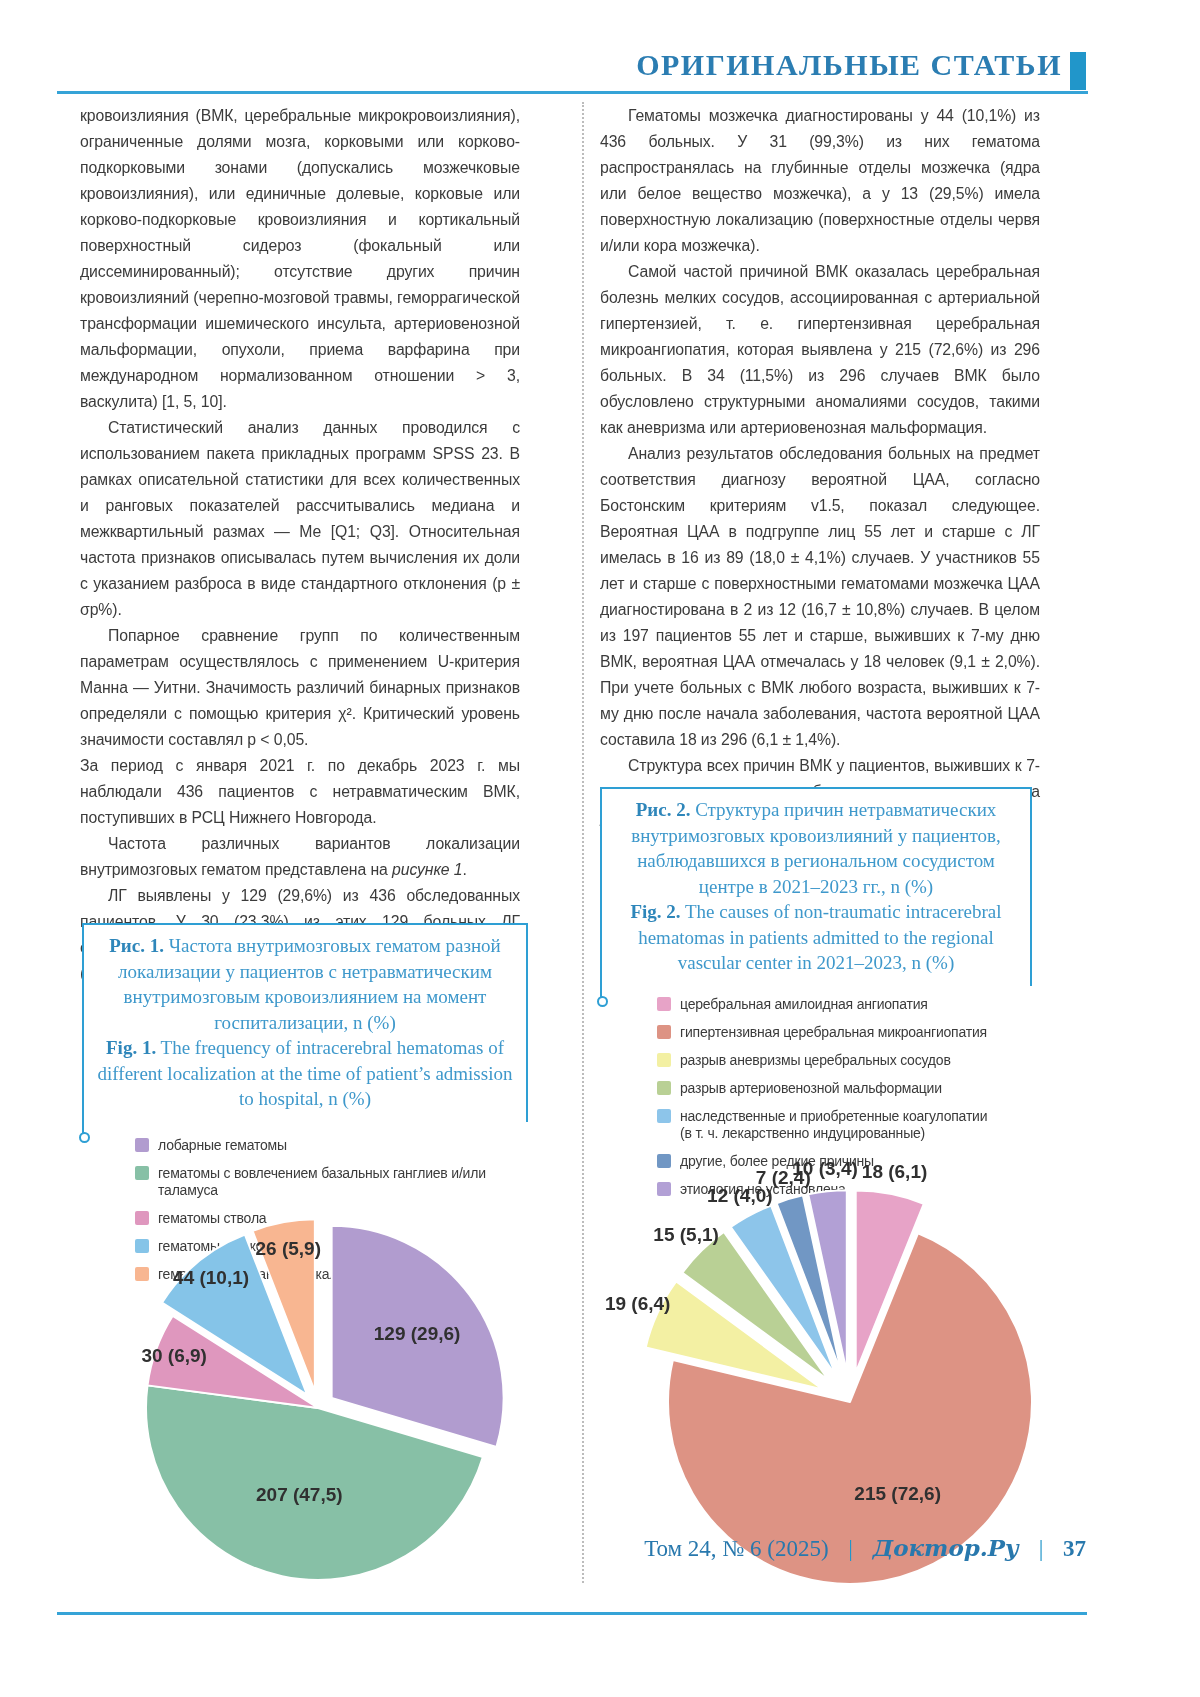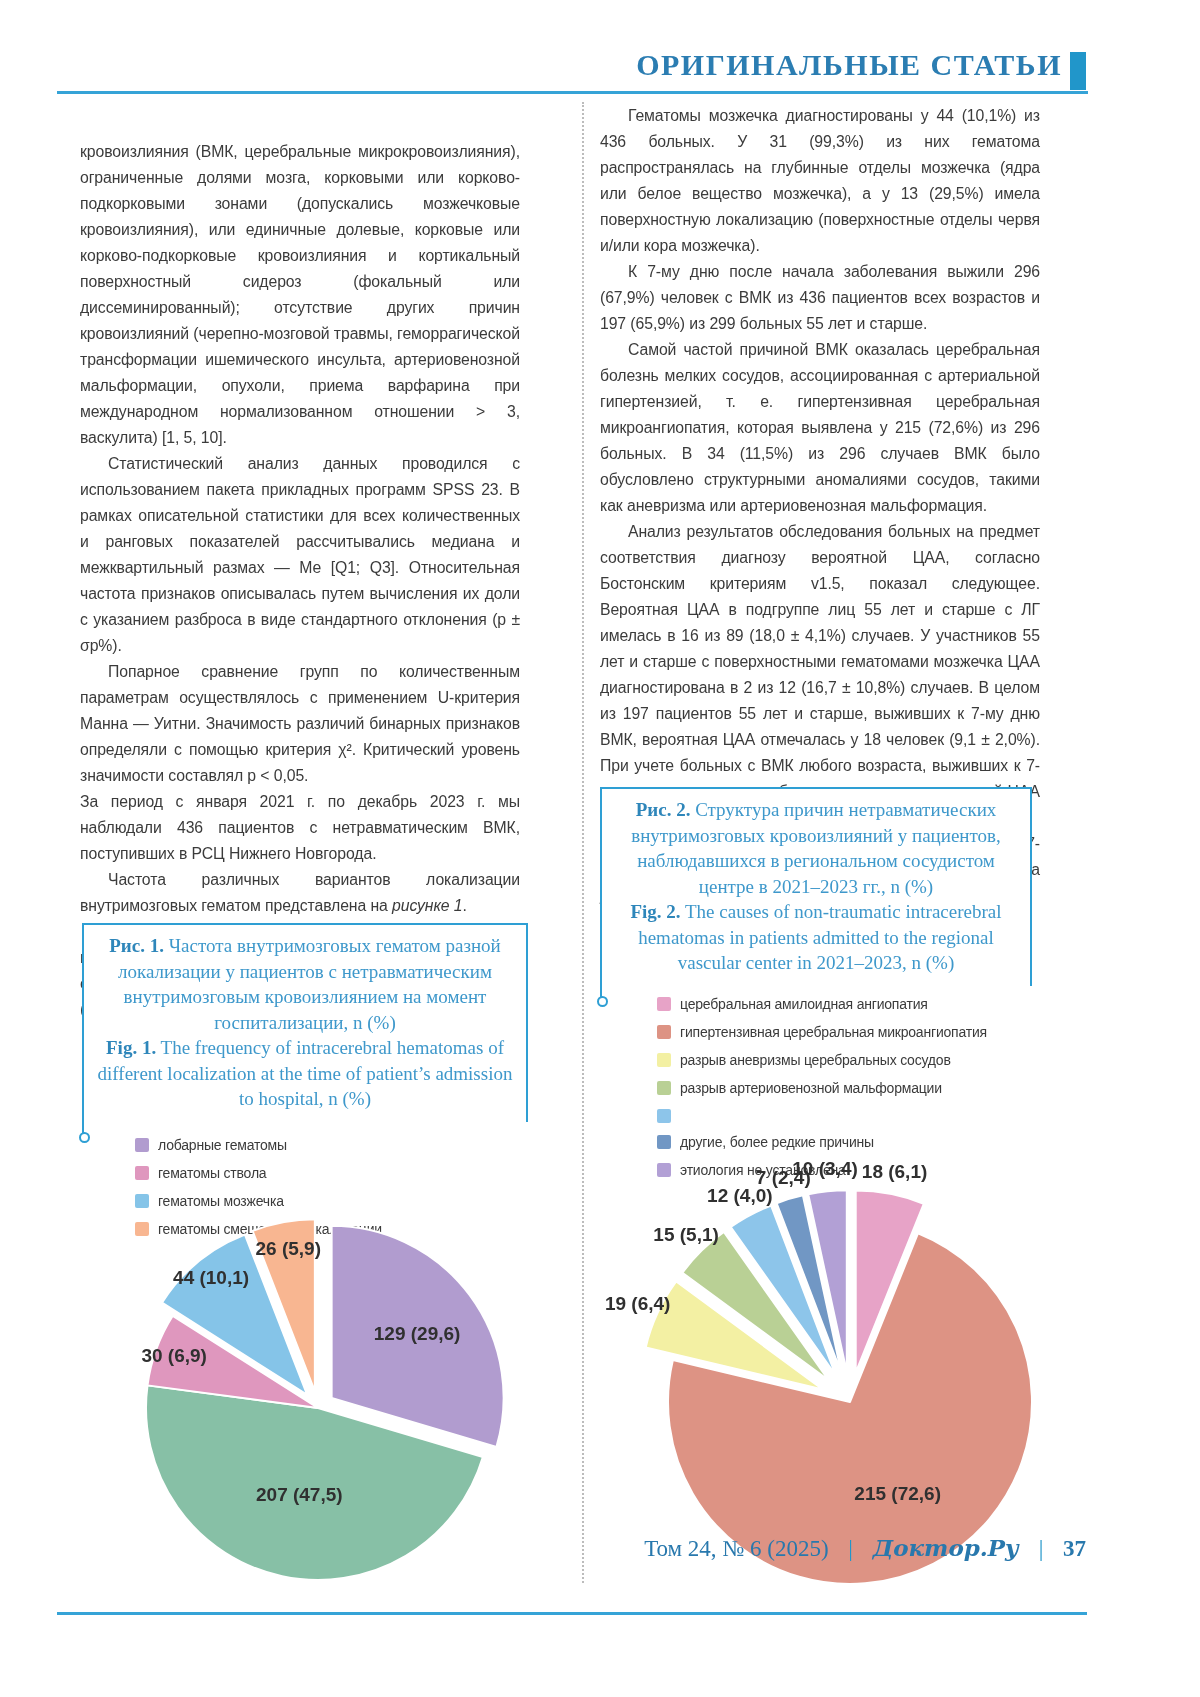--- a/index.html
+++ b/index.html
@@ -11,21 +11,21 @@
         font-size:30px;font-weight:600;letter-spacing:1.5px;color:#2b7db2;}
   .header-bar{position:absolute;top:52px;left:1070px;width:16px;height:38px;background:#2196ca;}
   .header-rule{position:absolute;top:91px;left:57px;width:1031px;height:3px;background:#35a3d7;}
 
   
   .col-divider{position:absolute;left:582px;top:102px;height:1481px;border-left:2px dotted #bcbcbc;}
 
   
   .col{position:absolute;top:103px;width:440px;font-size:15.8px;line-height:26px;
        text-align:justify;letter-spacing:-0.1px;}
-  .col.left{left:80px;margin-top:36px;}
+  .col.left{left:80px;}
   .col.right{left:600px;}
   .col p{margin:0;}
   .col p.indent{text-indent:28px;}
   h2.results{margin:13px 0 7px 0;font-size:20px;font-weight:bold;color:#18a0da;letter-spacing:0.4px;}
 
   
   .figbox{position:absolute;border:2px solid #2e9fd4;border-bottom:none;
           padding:8px 13px 10px 13px;font-family:"Liberation Serif",serif;
           font-size:19px;line-height:25.5px;color:#3e98cb;text-align:center;background:#fff;}
   .figbox p{margin:0;}
@@ -73,21 +73,20 @@
     <p>кровоизлияния (ВМК, церебральные микрокровоизлияния), ограниченные долями мозга, корковыми или корково-подкорковыми зонами (допускались мозжечковые кровоизлияния), или единичные долевые, корковые или корково-подкорковые кровоизлияния и кортикальный поверхностный сидероз (фокальный или диссеминированный); отсутствие других причин кровоизлияний (черепно-мозговой травмы, геморрагической трансформации ишемического инсульта, артериовенозной мальформации, опухоли, приема варфарина при международном нормализованном отношении &gt; 3, васкулита) [1, 5, 10].</p>
     <p class="indent">Статистический анализ данных проводился с использованием пакета прикладных программ SPSS 23. В рамках описательной статистики для всех количественных и ранговых показателей рассчитывались медиана и межквартильный размах — Me [Q1; Q3]. Относительная частота признаков описывалась путем вычисления их доли с указанием разброса в виде стандартного отклонения (p ± σp%).</p>
     <p class="indent">Попарное сравнение групп по количественным параметрам осуществлялось с применением U-критерия Манна — Уитни. Значимость различий бинарных признаков определяли с помощью критерия χ². Критический уровень значимости составлял p &lt; 0,05.</p>
     <p>За период с января 2021 г. по декабрь 2023 г. мы наблюдали 436 пациентов с нетравматическим ВМК, поступивших в РСЦ Нижнего Новгорода.</p>
     <p class="indent"><span>Частота различных вариантов локализации внутримозговых гематом представлена на </span><i>рисунке 1</i><span>.</span></p>
     <p class="indent">ЛГ выявлены у 129 (29,6%) из 436 обследованных пациентов. У 30 (23,3%) из этих 129 больных ЛГ ограничивались одной долей головного мозга, а у 99 (76,7%) из 129 распространялись на две и более доли.</p>
   </div>
 
   <div class="col right">
     <p class="indent">Гематомы мозжечка диагностированы у 44 (10,1%) из 436 больных. У 31 (99,3%) из них гематома распространялась на глубинные отделы мозжечка (ядра или белое вещество мозжечка), а у 13 (29,5%) имела поверхностную локализацию (поверхностные отделы червя и/или кора мозжечка).</p>
-    <p class="indent">К 7-му дню после начала заболевания выжили 296 (67,9%) человек с ВМК из 436 пациентов всех возрастов и 197 (65,9%) из 299 больных 55 лет и старше.</p>
     <p class="indent">Самой частой причиной ВМК оказалась церебральная болезнь мелких сосудов, ассоциированная с артериальной гипертензией, т. е. гипертензивная церебральная микроангиопатия, которая выявлена у 215 (72,6%) из 296 больных. В 34 (11,5%) из 296 случаев ВМК было обусловлено структурными аномалиями сосудов, такими как аневризма или артериовенозная мальформация.</p>
     <p class="indent">Анализ результатов обследования больных на предмет соответствия диагнозу вероятной ЦАА, согласно Бостонским критериям v1.5, показал следующее. Вероятная ЦАА в подгруппе лиц 55 лет и старше с ЛГ имелась в 16 из 89 (18,0 ± 4,1%) случаев. У участников 55 лет и старше с поверхностными гематомами мозжечка ЦАА диагностирована в 2 из 12 (16,7 ± 10,8%) случаев. В целом из 197 пациентов 55 лет и старше, выживших к 7-му дню ВМК, вероятная ЦАА отмечалась у 18 человек (9,1 ± 2,0%). При учете больных с ВМК любого возраста, выживших к 7-му дню после начала заболевания, частота вероятной ЦАА составила 18 из 296 (6,1 ± 1,4%).</p>
     <p class="indent"><span>Структура всех причин ВМК у пациентов, выживших к 7-му дню после начала заболевания, представлена на </span><i>рисунке 2</i><span>.</span></p>
   </div>
 
   <div class="figbox figbox1">
     <p><b>Рис. 1.</b> <span>Частота внутримозговых гематом разной локализации у пациентов с нетравматическим внутримозговым кровоизлиянием на момент госпитализации, n (%)</span></p>
     <p><b>Fig. 1.</b> <span>The frequency of intracerebral hematomas of different localization at the time of patient’s admission to hospital, n (%)</span></p>
     <span class="tail"></span>
     <span class="tail-dot"></span>
@@ -97,20 +96,24 @@
     <p><b>Рис. 2.</b> <span>Структура причин нетравматических внутримозговых кровоизлияний у пациентов, наблюдавшихся в региональном сосудистом центре в 2021–2023 гг., n (%)</span></p>
     <p><b>Fig. 2.</b> <span>The causes of non-traumatic intracerebral hematomas in patients admitted to the regional vascular center in 2021–2023, n (%)</span></p>
     <span class="tail"></span>
     <span class="tail-dot"></span>
   </div>
 
   <div class="legend legend-fig1" id="fig1-legend">
       <div class="row">
         <span class="swatch" style="background: rgb(177, 156, 207);"></span>
         <span class="lbl">лобарные гематомы</span>
+      </div>
+      <div class="row">
+        <span class="swatch" style="background: rgb(135, 192, 166);"></span>
+        <span class="lbl">гематомы с вовлечением базальных ганглиев и/или таламуса</span>
       </div>
       <div class="row">
         <span class="swatch" style="background: rgb(223, 151, 190);"></span>
         <span class="lbl">гематомы ствола</span>
       </div>
       <div class="row">
         <span class="swatch" style="background: rgb(133, 196, 232);"></span>
         <span class="lbl">гематомы мозжечка</span>
       </div>
       <div class="row">
@@ -130,20 +133,22 @@
       <div class="row">
         <span class="swatch" style="background: rgb(243, 240, 163);"></span>
         <span class="lbl">разрыв аневризмы церебральных сосудов</span>
       </div>
       <div class="row">
         <span class="swatch" style="background: rgb(185, 208, 149);"></span>
         <span class="lbl">разрыв артериовенозной мальформации</span>
       </div>
       <div class="row">
         <span class="swatch" style="background: rgb(141, 197, 234);"></span>
+        <span class="lbl">наследственные и приобретенные коагулопатии
+(в т. ч. лекарственно индуцированные)</span>
       </div>
       <div class="row">
         <span class="swatch" style="background: rgb(113, 151, 196);"></span>
         <span class="lbl">другие, более редкие причины</span>
       </div>
       <div class="row">
         <span class="swatch" style="background: rgb(178, 160, 213);"></span>
         <span class="lbl">этиология не установлена</span>
       </div>
     </div>

